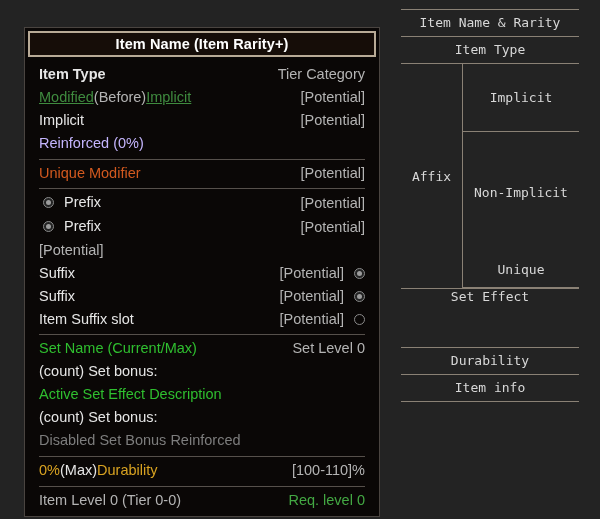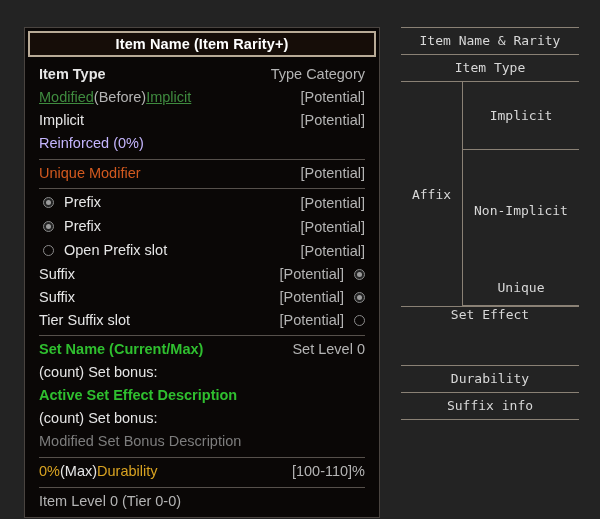--- a/index.html
+++ b/index.html
@@ -74,21 +74,21 @@
   .row-left { display: flex; align-items: center; min-width: 0; }
   .row-right { flex: 0 0 auto; display: flex; align-items: center; }
 
   .txt { font-size: 14.5px; }
   .b { font-weight: bold; }
 
   .c-white   { color: #e6e6e6; }
   .c-dim     { color: #c4b5fd; }
   .c-dimmer  { color: #7d7d7d; }
   .c-gray    { color: #b4b4b4; }
-  .c-green   { color: #2fbf2f; font-weight: bold; }
+  .c-green   { color: #2fbf2f; }
   .c-dkgreen { color: #3f8b3f; text-decoration: underline; }
   .c-green2  { color: #43a843; }
   .c-orange  { color: #d2591f; }
   .c-gold    { color: #d9a321; }
 
   .pad-top-6 { margin-top: 6px; }
 
   
   .radio {
     display: inline-block;
@@ -109,21 +109,21 @@
     border-radius: 50%;
     background: #9c9c9c;
   }
   .radio-left  { margin-right: 10px; margin-left: 4px; }
   .radio-right { margin-left: 10px; }
 
   
   .panel {
     position: absolute;
     left: 401px;
-    top: 27px;
+    top: 9px;
     width: 178px;
     font-family: "DejaVu Sans Mono", "Liberation Mono", monospace;
     color: #d8d8d8;
     font-size: 13px;
   }
   .hline { height: 1px; background: #8a8175; }
 
   .lbl {
     text-align: center;
     line-height: 26px;
@@ -167,21 +167,21 @@
   <div class="tooltip">
 
     <div class="tt-titlebar">
       <span class="tt-title">Item Name (Item Rarity+)</span>
     </div>
 
     <div class="tt-body">
 
       <div class="row pad-top-6">
         <span class="txt b c-white">Item Type</span>
-        <span class="txt c-gray">Type Category</span>
+        <span class="txt c-gray">Tier Category</span>
       </div>
 
       <div class="row">
         <span class="row-left">
           <span class="txt c-dkgreen">Modified</span>
             <span class="txt c-gray">(Before)</span>
             <span class="txt c-dkgreen"> Implicit</span>
         </span>
         <span class="txt c-gray">[Potential]</span>
       </div>
@@ -214,45 +214,41 @@
 
       <div class="row">
         <span class="row-left">
           <span class="radio filled radio-left"></span>
           <span class="txt c-white">Prefix</span>
         </span>
         <span class="txt c-gray">[Potential]</span>
       </div>
 
       <div class="row">
-        <span class="row-left">
-          <span class="radio radio-left"></span>
-          <span class="txt c-white">Open Prefix slot</span>
-        </span>
         <span class="txt c-gray">[Potential]</span>
       </div>
 
       <div class="row">
         <span class="txt c-white">Suffix</span>
         <span class="row-right">
           <span class="txt c-gray">[Potential]</span>
           <span class="radio filled radio-right"></span>
         </span>
       </div>
 
       <div class="row">
         <span class="txt c-white">Suffix</span>
         <span class="row-right">
           <span class="txt c-gray">[Potential]</span>
           <span class="radio filled radio-right"></span>
         </span>
       </div>
 
       <div class="row">
-        <span class="txt c-white">Tier Suffix slot</span>
+        <span class="txt c-white">Item Suffix slot</span>
         <span class="row-right">
           <span class="txt c-gray">[Potential]</span>
           <span class="radio radio-right"></span>
         </span>
       </div>
 
       <div class="sep tight"></div>
 
       <div class="row">
         <span class="txt c-green">Set Name (Current/Max)</span>
@@ -265,38 +261,39 @@
 
       <div class="row">
         <span class="txt c-green">Active Set Effect Description</span>
       </div>
 
       <div class="row">
         <span class="txt c-white">(count) Set bonus:</span>
       </div>
 
       <div class="row">
-        <span class="txt c-dimmer">Modified Set Bonus Description</span>
+        <span class="txt c-dimmer">Disabled Set Bonus Reinforced</span>
       </div>
 
       <div class="sep"></div>
 
       <div class="row">
         <span class="row-left">
           <span class="txt c-gold">0%</span>
             <span class="txt c-white">(Max)</span>
             <span class="txt c-gold"> Durability</span>
         </span>
         <span class="txt c-gray">[100-110]%</span>
       </div>
 
       <div class="sep"></div>
 
       <div class="row">
         <span class="txt c-gray">Item Level 0 (Tier 0-0)</span>
+        <span class="txt c-green2">Req. level 0</span>
       </div>
 
     </div>
   </div>
 
   <div class="panel">
 
     <div class="hline"></div>
     <div class="lbl">Item Name &amp; Rarity</div>
     <div class="hline"></div>
@@ -325,19 +322,19 @@
     <div class="spacer-set">
       <span>Set Effect</span>
     </div>
 
     <div class="hline"></div>
     <div class="lbl">
       <span>Durability</span>
     </div>
     <div class="hline"></div>
     <div class="lbl">
-      <span>Suffix info</span>
+      <span>Item info</span>
     </div>
     <div class="hline"></div>
 
   </div>
 
 </div>
 
 </body></html>

